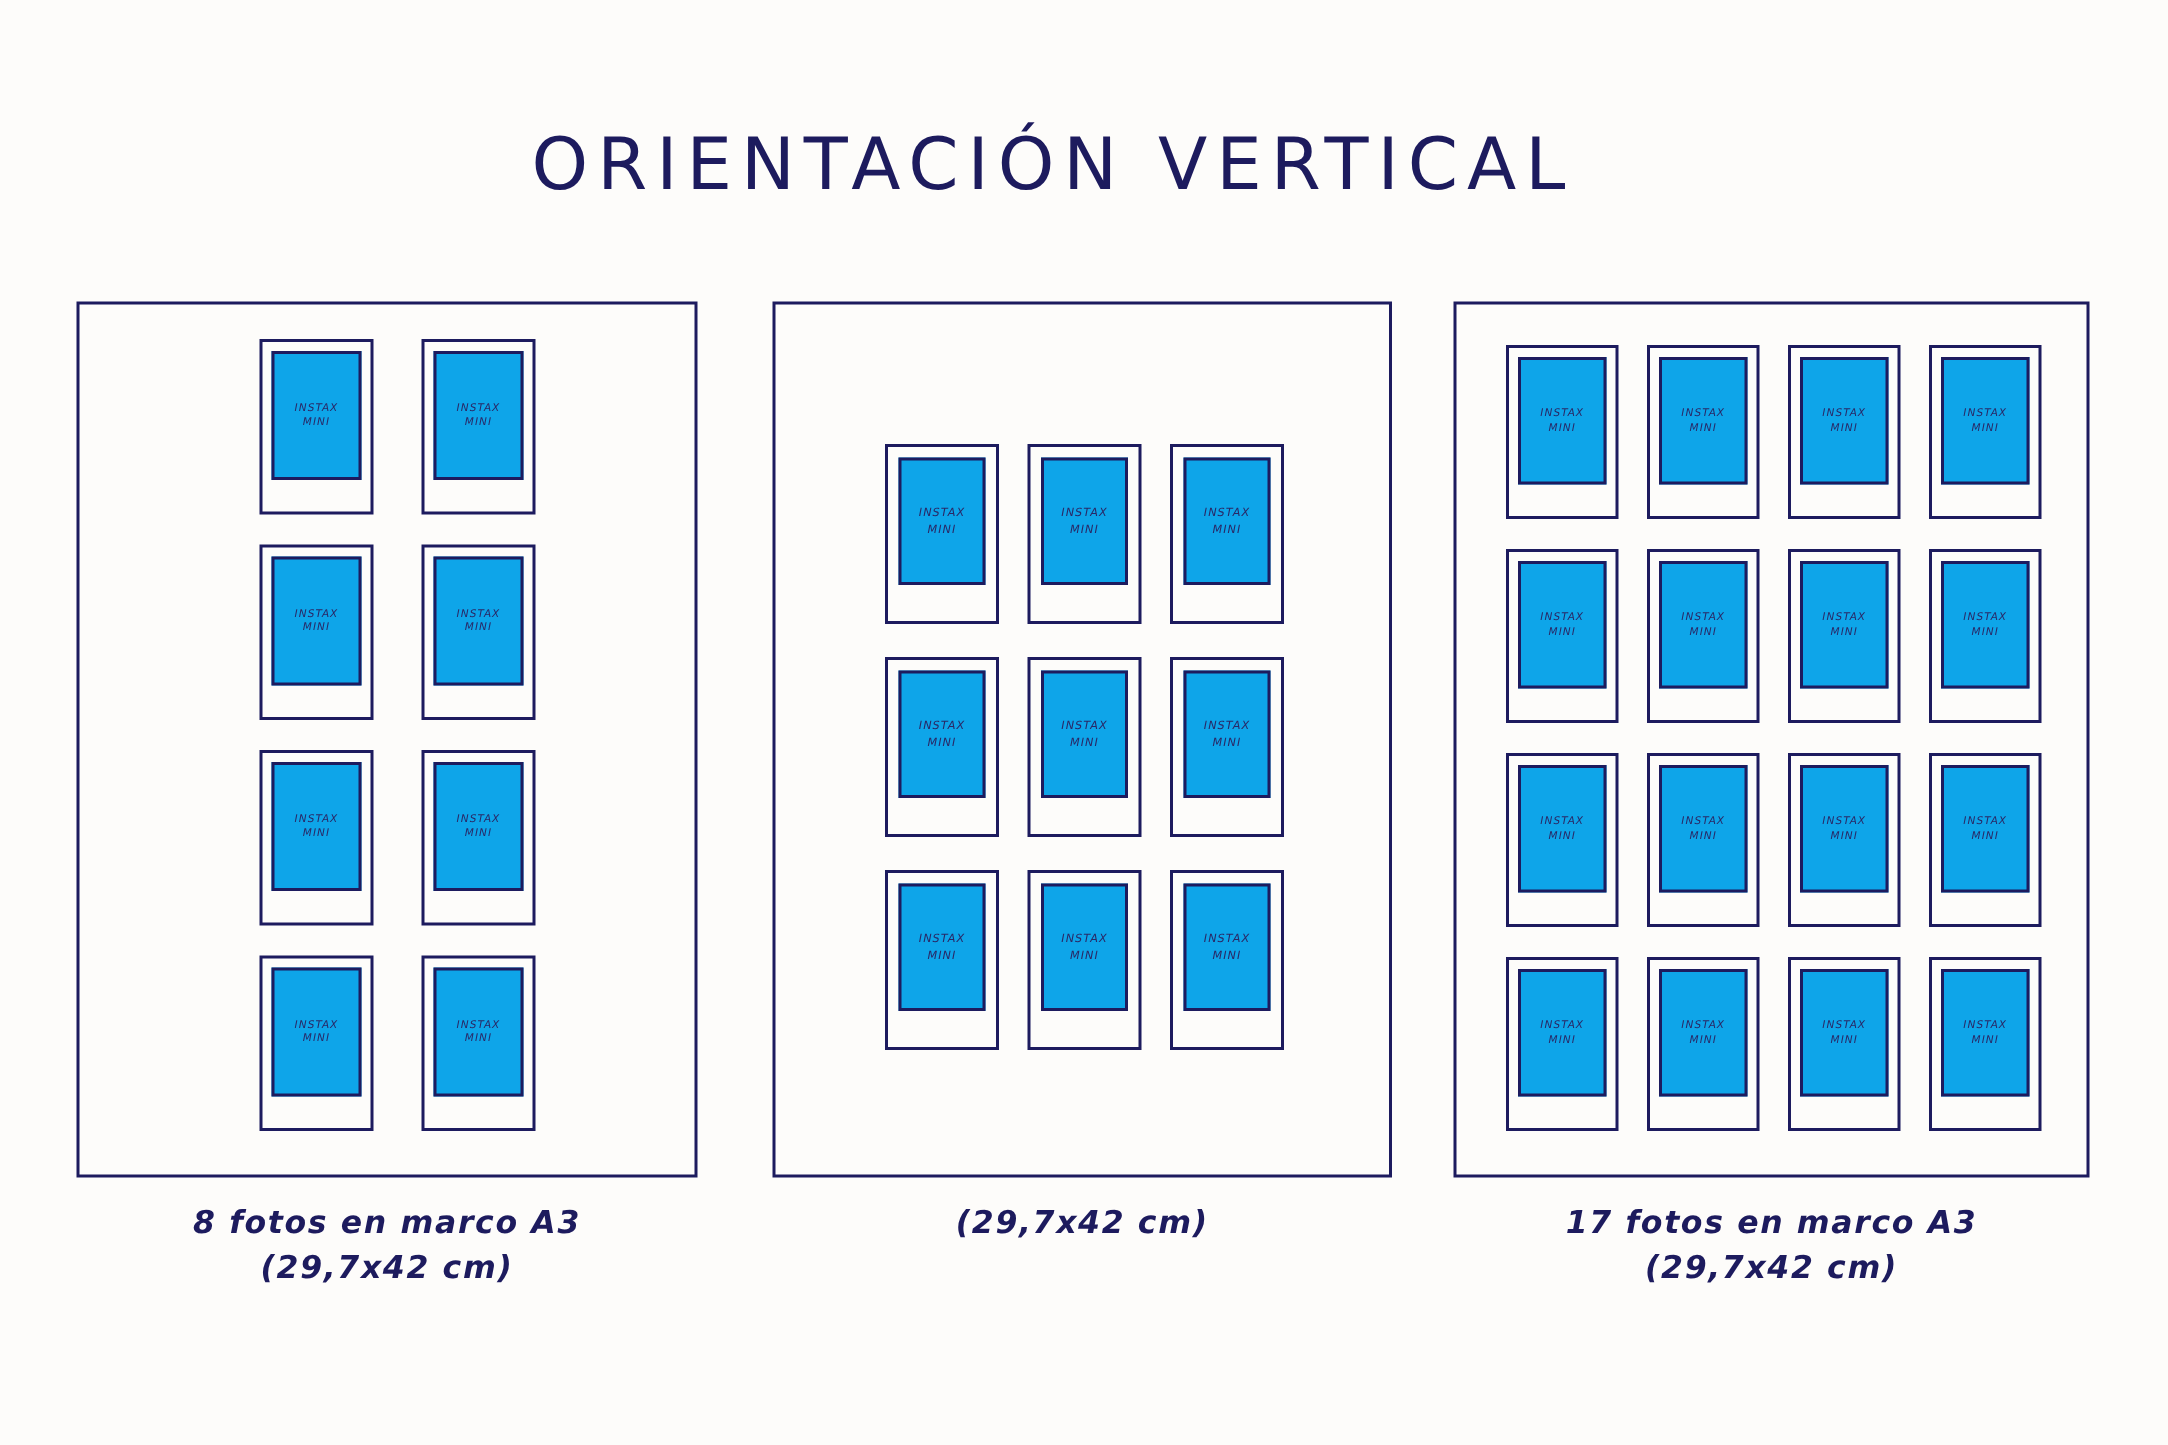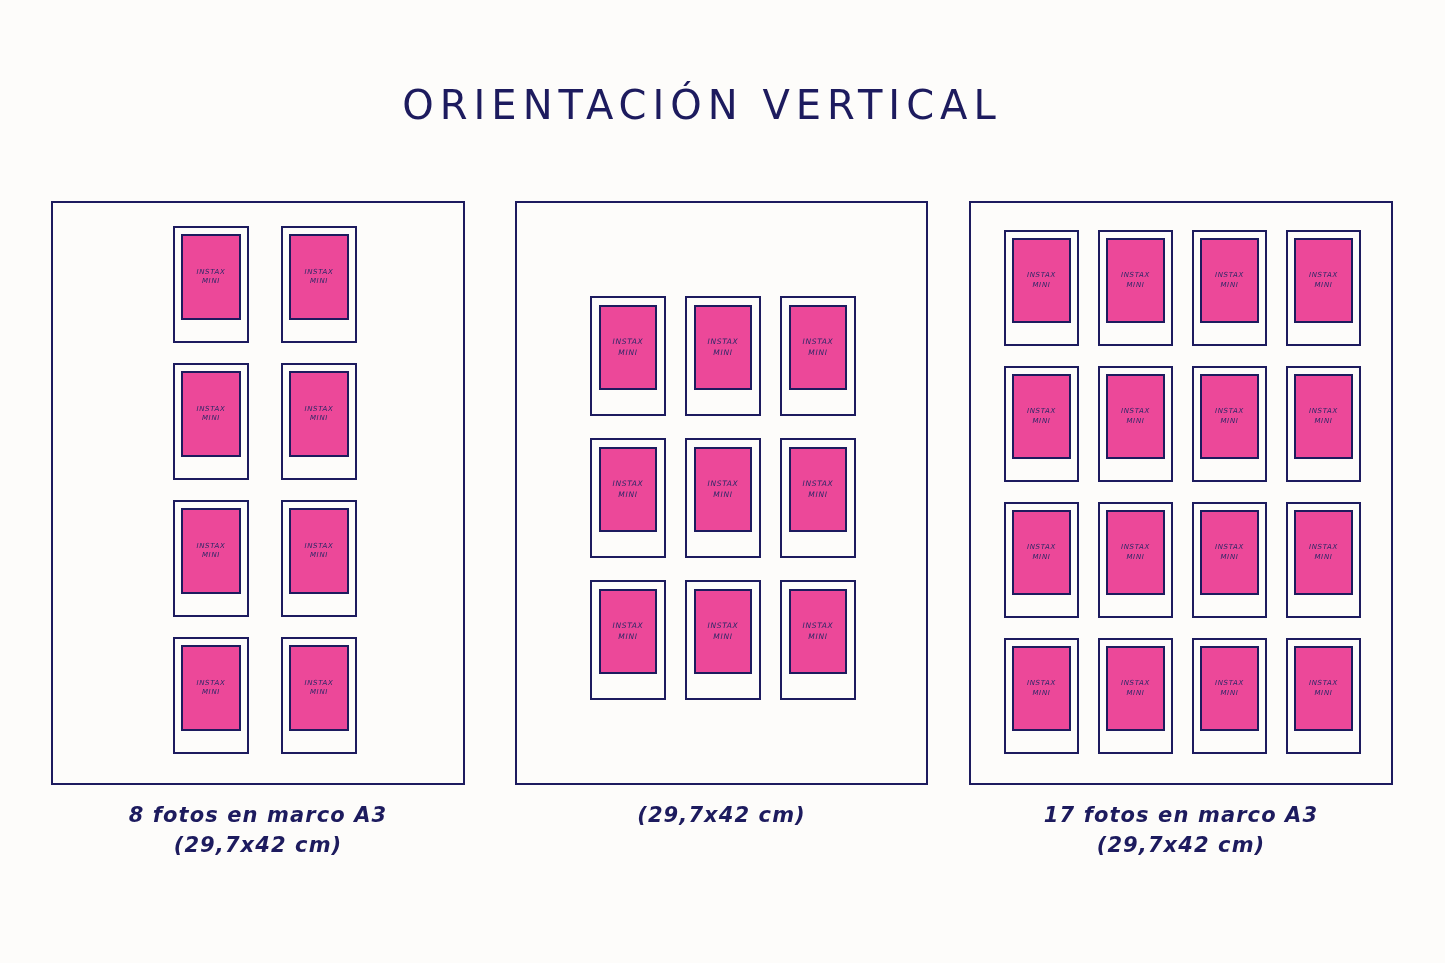--- a/index.html
+++ b/index.html
@@ -21,21 +21,21 @@
   }
 
   
   #page-title {
     position: absolute;
     left: 0;
     top: 82px;
     width: 1404px;
     text-align: center;
     font-family: "DejaVu Sans", sans-serif;
-    font-size: 40px;
+    font-size: 48px;
     font-weight: 400;
     letter-spacing: 6px;
     color: #1d1b5e;
     white-space: nowrap;
   }
 
   
   #panels {
     position: absolute;
     left: 0;
@@ -69,21 +69,21 @@
     position: relative;
     box-sizing: border-box;
     border: 2.5px solid #1d1b5e;
     background: #fdfcfa;
   }
 
   .photo-window {
     position: absolute;
     box-sizing: border-box;
     border: 2px solid #1d1b5e;
-    background: #ec4899;
+    background: #0ea5e9;
     left: 6px;
     right: 6px;
     top: 6px;
     bottom: 21px;
     display: flex;
     flex-direction: column;
     align-items: center;
     justify-content: center;
   }
 

